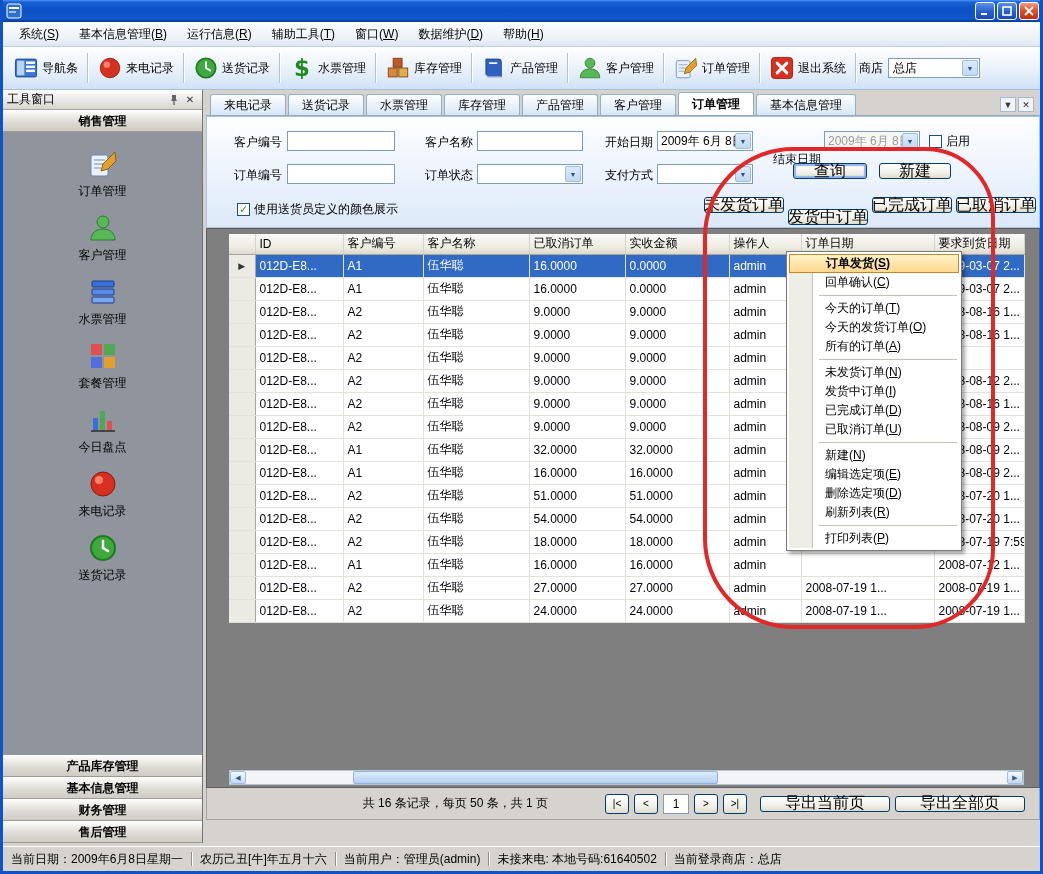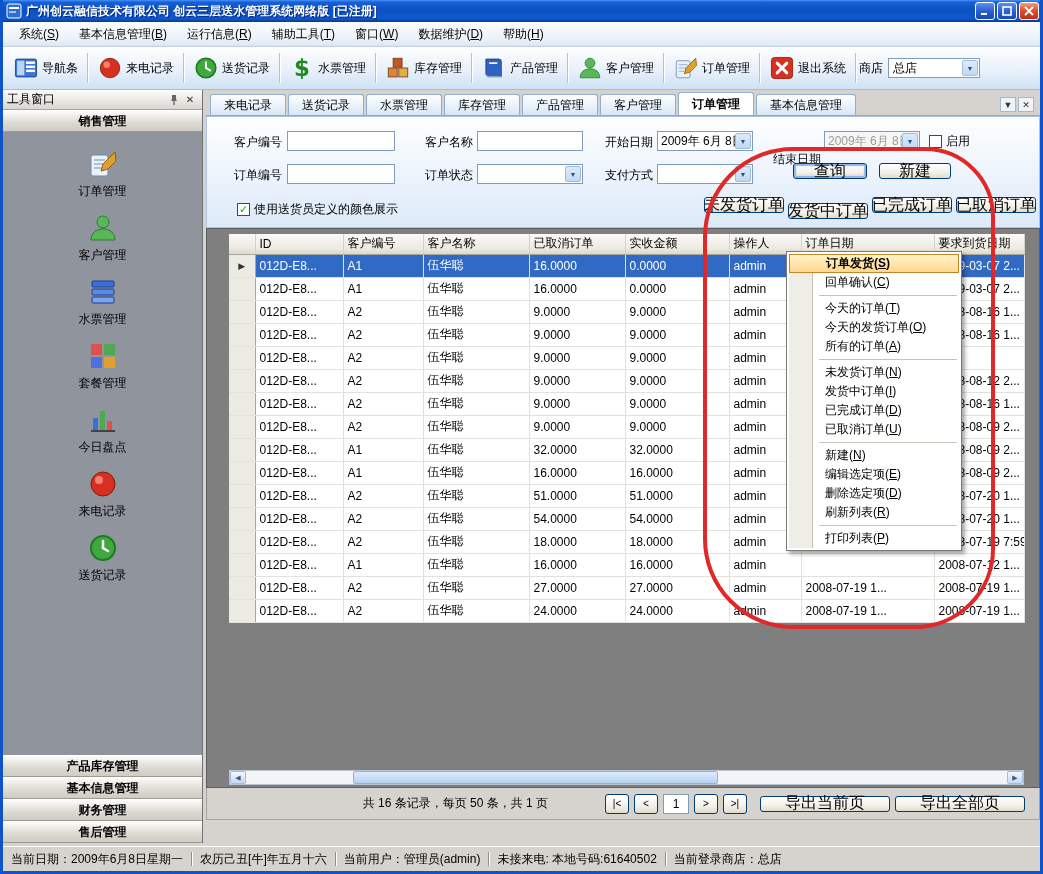--- a/index.html
+++ b/index.html
@@ -116,21 +116,20 @@
 <div class="window">
 
   <div class="titlebar">
     <span class="title-icon icon">
       <svg viewBox="0 0 16 16">
           <rect x="1" y="1" width="14" height="14" rx="2" fill="#2F6FD0" stroke="#fff"></rect>
           <rect x="3" y="4" width="10" height="2" fill="#fff"></rect>
           <rect x="3" y="8" width="7" height="2" fill="#9CC4F0"></rect>
         </svg>
     </span>
-    <span class="title-text">广州创云融信技术有限公司 创云三层送水管理系统网络版  [已注册]</span>
     <span class="win-btns">
       <span class="win-btn">
           <svg width="10" height="10" viewBox="0 0 10 10">
             <rect x="1" y="7" width="6" height="2" fill="#fff"></rect>
           </svg>
         </span>
       <span class="win-btn">
           <svg width="10" height="10" viewBox="0 0 10 10">
             <rect x="1" y="1" width="8" height="8" fill="none" stroke="#fff" stroke-width="1.6"></rect>
           </svg>
@@ -397,21 +396,21 @@
         <span></span>
         <span class="combo-arrow">▼</span>
       </div>
       <button class="btn-xp focused f-btn" style="left:586px;top:46px;width:74px">查询</button>
       <button class="btn-xp f-btn" style="left:672px;top:46px;width:72px">新建</button>
 
       <span class="chk" style="left:30px;top:84px">
         <span class="chk-box">✓</span>
         <span>使用送货员定义的颜色展示</span>
       </span>
-      <span id="status-filter-buttons"><button class="btn-xp f-btn" style="left: 497px; top: 80px; width: 80px;">未发货订单</button><button class="btn-xp f-btn" style="left: 581px; top: 86px; width: 80px;">发货中订单</button><button class="btn-xp f-btn" style="left: 665px; top: 80px; width: 80px;">已完成订单</button><button class="btn-xp f-btn" style="left: 749px; top: 80px; width: 80px;">已取消订单</button></span>
+      <span id="status-filter-buttons"><button class="btn-xp f-btn" style="left: 497px; top: 80px; width: 80px;">未发货订单</button><button class="btn-xp f-btn" style="left: 581px; top: 92px; width: 80px;">发货中订单</button><button class="btn-xp f-btn" style="left: 665px; top: 80px; width: 80px;">已完成订单</button><button class="btn-xp f-btn" style="left: 749px; top: 80px; width: 80px;">已取消订单</button></span>
     </div>
 
     <div class="grid-region">
       <table class="grid">
         <colgroup>
           <col style="width:26px">
             <col style="width:88px">
             <col style="width:80px">
             <col style="width:106px">
           <col style="width:96px">

